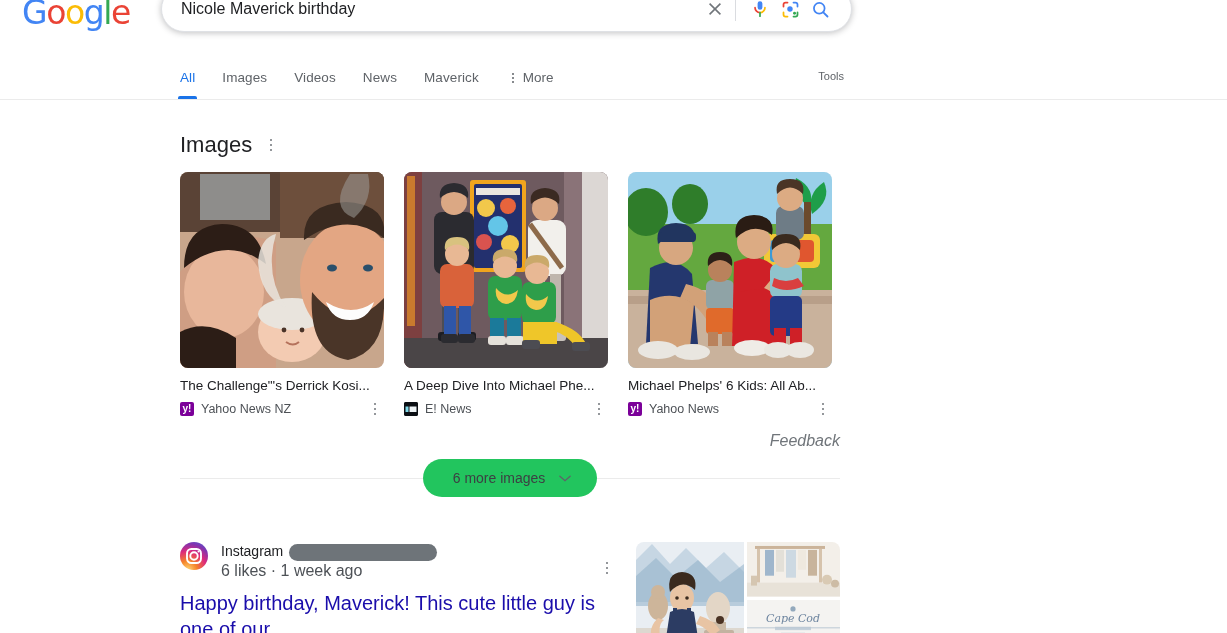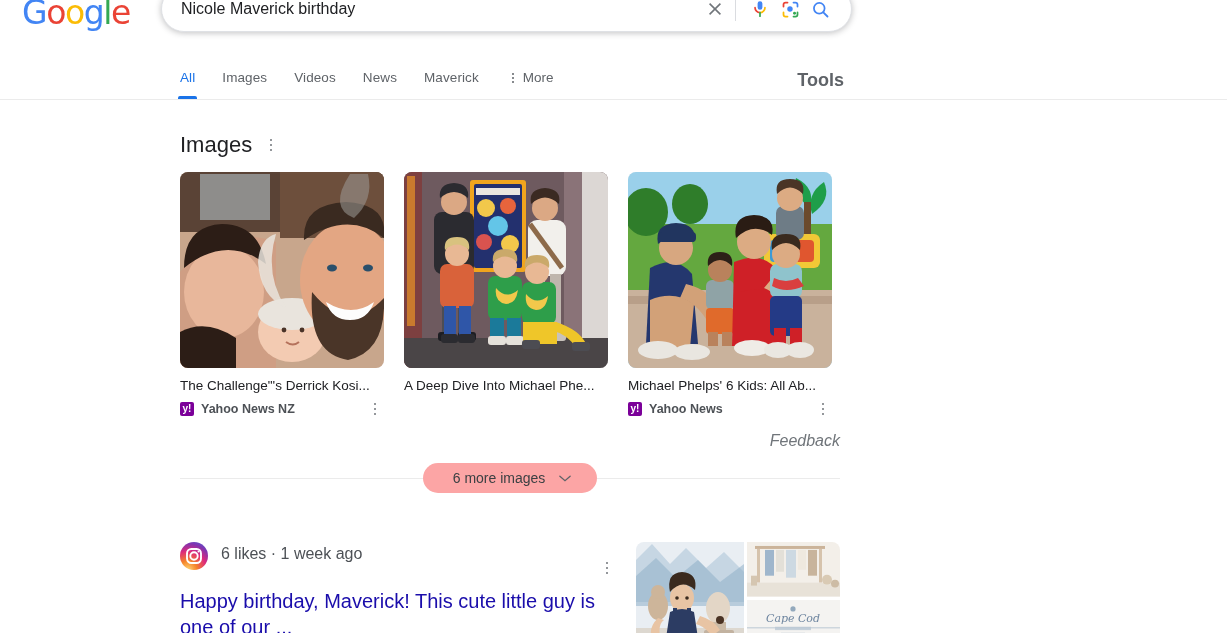--- a/index.html
+++ b/index.html
@@ -109,24 +109,23 @@
   .nav-more { display: flex; align-items: flex-start; color:#5f6368; font-size:13.5px; cursor:pointer;justify-content:space-between; }
   .kebab-v {
     display: inline-flex; flex-direction: column; justify-content: center;
     align-items: center; width: 14px; height: 16px; gap: 2px; margin-right: 3px;
   }
   .kebab-v i { width: 2px; height: 2px; background: #5f6368; border-radius: 50%; display:block; }
   .nav-tools {
     position: absolute;
     right: 383px;
     top: 12px;
-    font-size: 18px;
+    font-size: 11px;
     color: #5f6368;
     cursor: pointer;
-    font-weight: bold;
   }
 
   
   .main {
     position: absolute;
     left: 180px;
     top: 100px;
     width: 660px;
   }
 
@@ -170,21 +169,21 @@
     cursor: pointer;
   }
   .tile-srcrow {
     display: flex; align-items: center; margin-top: 6px; height: 18px;
   }
   .favicon { width: 14px; height: 14px; border-radius: 2px; flex: 0 0 14px; overflow:hidden; }
   .fav-yahoo { background: #7B0099; display:flex; align-items:center; justify-content:center;
      color:#fff; font-size:10px; font-weight:700; font-family:"Liberation Sans",sans-serif; line-height:1; }
   .fav-enews { background: #0b0f14; display:flex; align-items:center; justify-content:center; }
   .tile-src {
-    font-size: 12.5px; color: #4d5156; margin-left: 7px; white-space: nowrap; overflow: hidden; font-weight: bold;
+    font-size: 12.5px; color: #4d5156; margin-left: 7px; white-space: nowrap; overflow: hidden;
   }
   .tile-kebab { margin-left: auto; }
 
   .feedback {
     text-align: right;
     font-size: 16px;
     color: #70757a;
     font-style: italic;
     margin-top: 14px;
     cursor: pointer;
@@ -201,24 +200,24 @@
   .morewrap::before {
     content: "";
     position: absolute;
     left: 0; right: 0; top: 50%;
     height: 1px;
     background: #ebebeb;
   }
   .more-pill {
     position: relative;
     z-index: 2;
-    background: #fca5a5;
+    background: #22c55e;
     border: none;
     border-radius: 24px;
-    height: 30px;
+    height: 38px;
     padding: 0 26px 0 30px;
     display: flex;
     align-items: center;
     gap: 14px;
     cursor: pointer;
     font-size: 14px;
     color: #3c4043;
     font-family: "Liberation Sans", sans-serif;
   }
   .chev { width: 12px; height: 7px; }
@@ -458,20 +457,35 @@
           <circle cx="133" cy="100" r="12" fill="#e8b894"></circle>
           <path d="M121 96 q12 -11 24 0 q2 -13 -12 -13 q-14 0 -12 13z" fill="#caa96a"></path>
           <path d="M122 122 q10 12 22 2 q-2 14 -12 14 q-12 -2 -10 -16z" fill="#f2c84b"></path>
           <rect x="119" y="150" width="34" height="22" fill="#efc629"></rect>
           <path d="M152 150 q24 8 30 22 l-10 4 q-8 -14 -26 -18z" fill="#efc629"></path>
           <rect x="118" y="168" width="18" height="9" rx="3" fill="#4c4c52"></rect>
           <rect x="168" y="170" width="18" height="9" rx="3" fill="#4c4c52"></rect>
         </svg>
       </div>
       <div class="tile-cap">A Deep Dive Into Michael Phe...</div>
+      <div class="tile-srcrow">
+        <div class="favicon fav-enews">
+          <svg width="14" height="14" viewBox="0 0 14 14">
+            <rect width="14" height="14" fill="#0b0f14"></rect>
+            <rect x="1.5" y="4.5" width="3" height="5.5" fill="#7fd8e8"></rect>
+            <rect x="5.5" y="4.5" width="7" height="5.5" fill="#eef4f6"></rect>
+          </svg>
+        </div>
+        <div class="tile-src">E! News</div>
+        <span class="kebab-sm tile-kebab">
+            <i></i>
+            <i></i>
+            <i></i>
+          </span>
+      </div>
     </div>
 
     <div class="tile">
       <div class="tile-thumb">
         <svg viewBox="0 0 204 196" preserveAspectRatio="none">
           <rect width="204" height="196" fill="#9ad0ea"></rect>
           <rect x="0" y="52" width="204" height="70" fill="#64a83f"></rect>
           <rect x="0" y="118" width="204" height="78" fill="#c9b29c"></rect>
           <path d="M0 124 h204 v8 H0z" fill="#b89f89"></path>
           <g fill="#2f7d2a">
@@ -563,20 +577,24 @@
                 <stop offset="100%" stop-color="#515BD4"></stop>
               </radialGradient>
             </defs>
             <circle cx="14" cy="14" r="14" fill="url(#igg)"></circle>
             <rect x="7" y="7" width="14" height="14" rx="4.4" fill="none" stroke="#fff" stroke-width="1.9"></rect>
             <circle cx="14" cy="14" r="3.7" fill="none" stroke="#fff" stroke-width="1.9"></circle>
             <circle cx="18.6" cy="9.5" r="1.1" fill="#fff"></circle>
           </svg>
         </div>
         <div class="res-meta">
+          <div class="res-site-row">
+            <span class="res-site">Instagram</span>
+            <span class="redact"></span>
+          </div>
           <div class="res-sub">6 likes · 1 week ago</div>
         </div>
         <span class="kebab-sm res-kebab-abs">
             <i></i>
             <i></i>
             <i></i>
           </span>
       </div>
       <div class="res-title">Happy birthday, Maverick! This cute little guy is one of our ...</div>
       <div class="res-snippet"></div>

